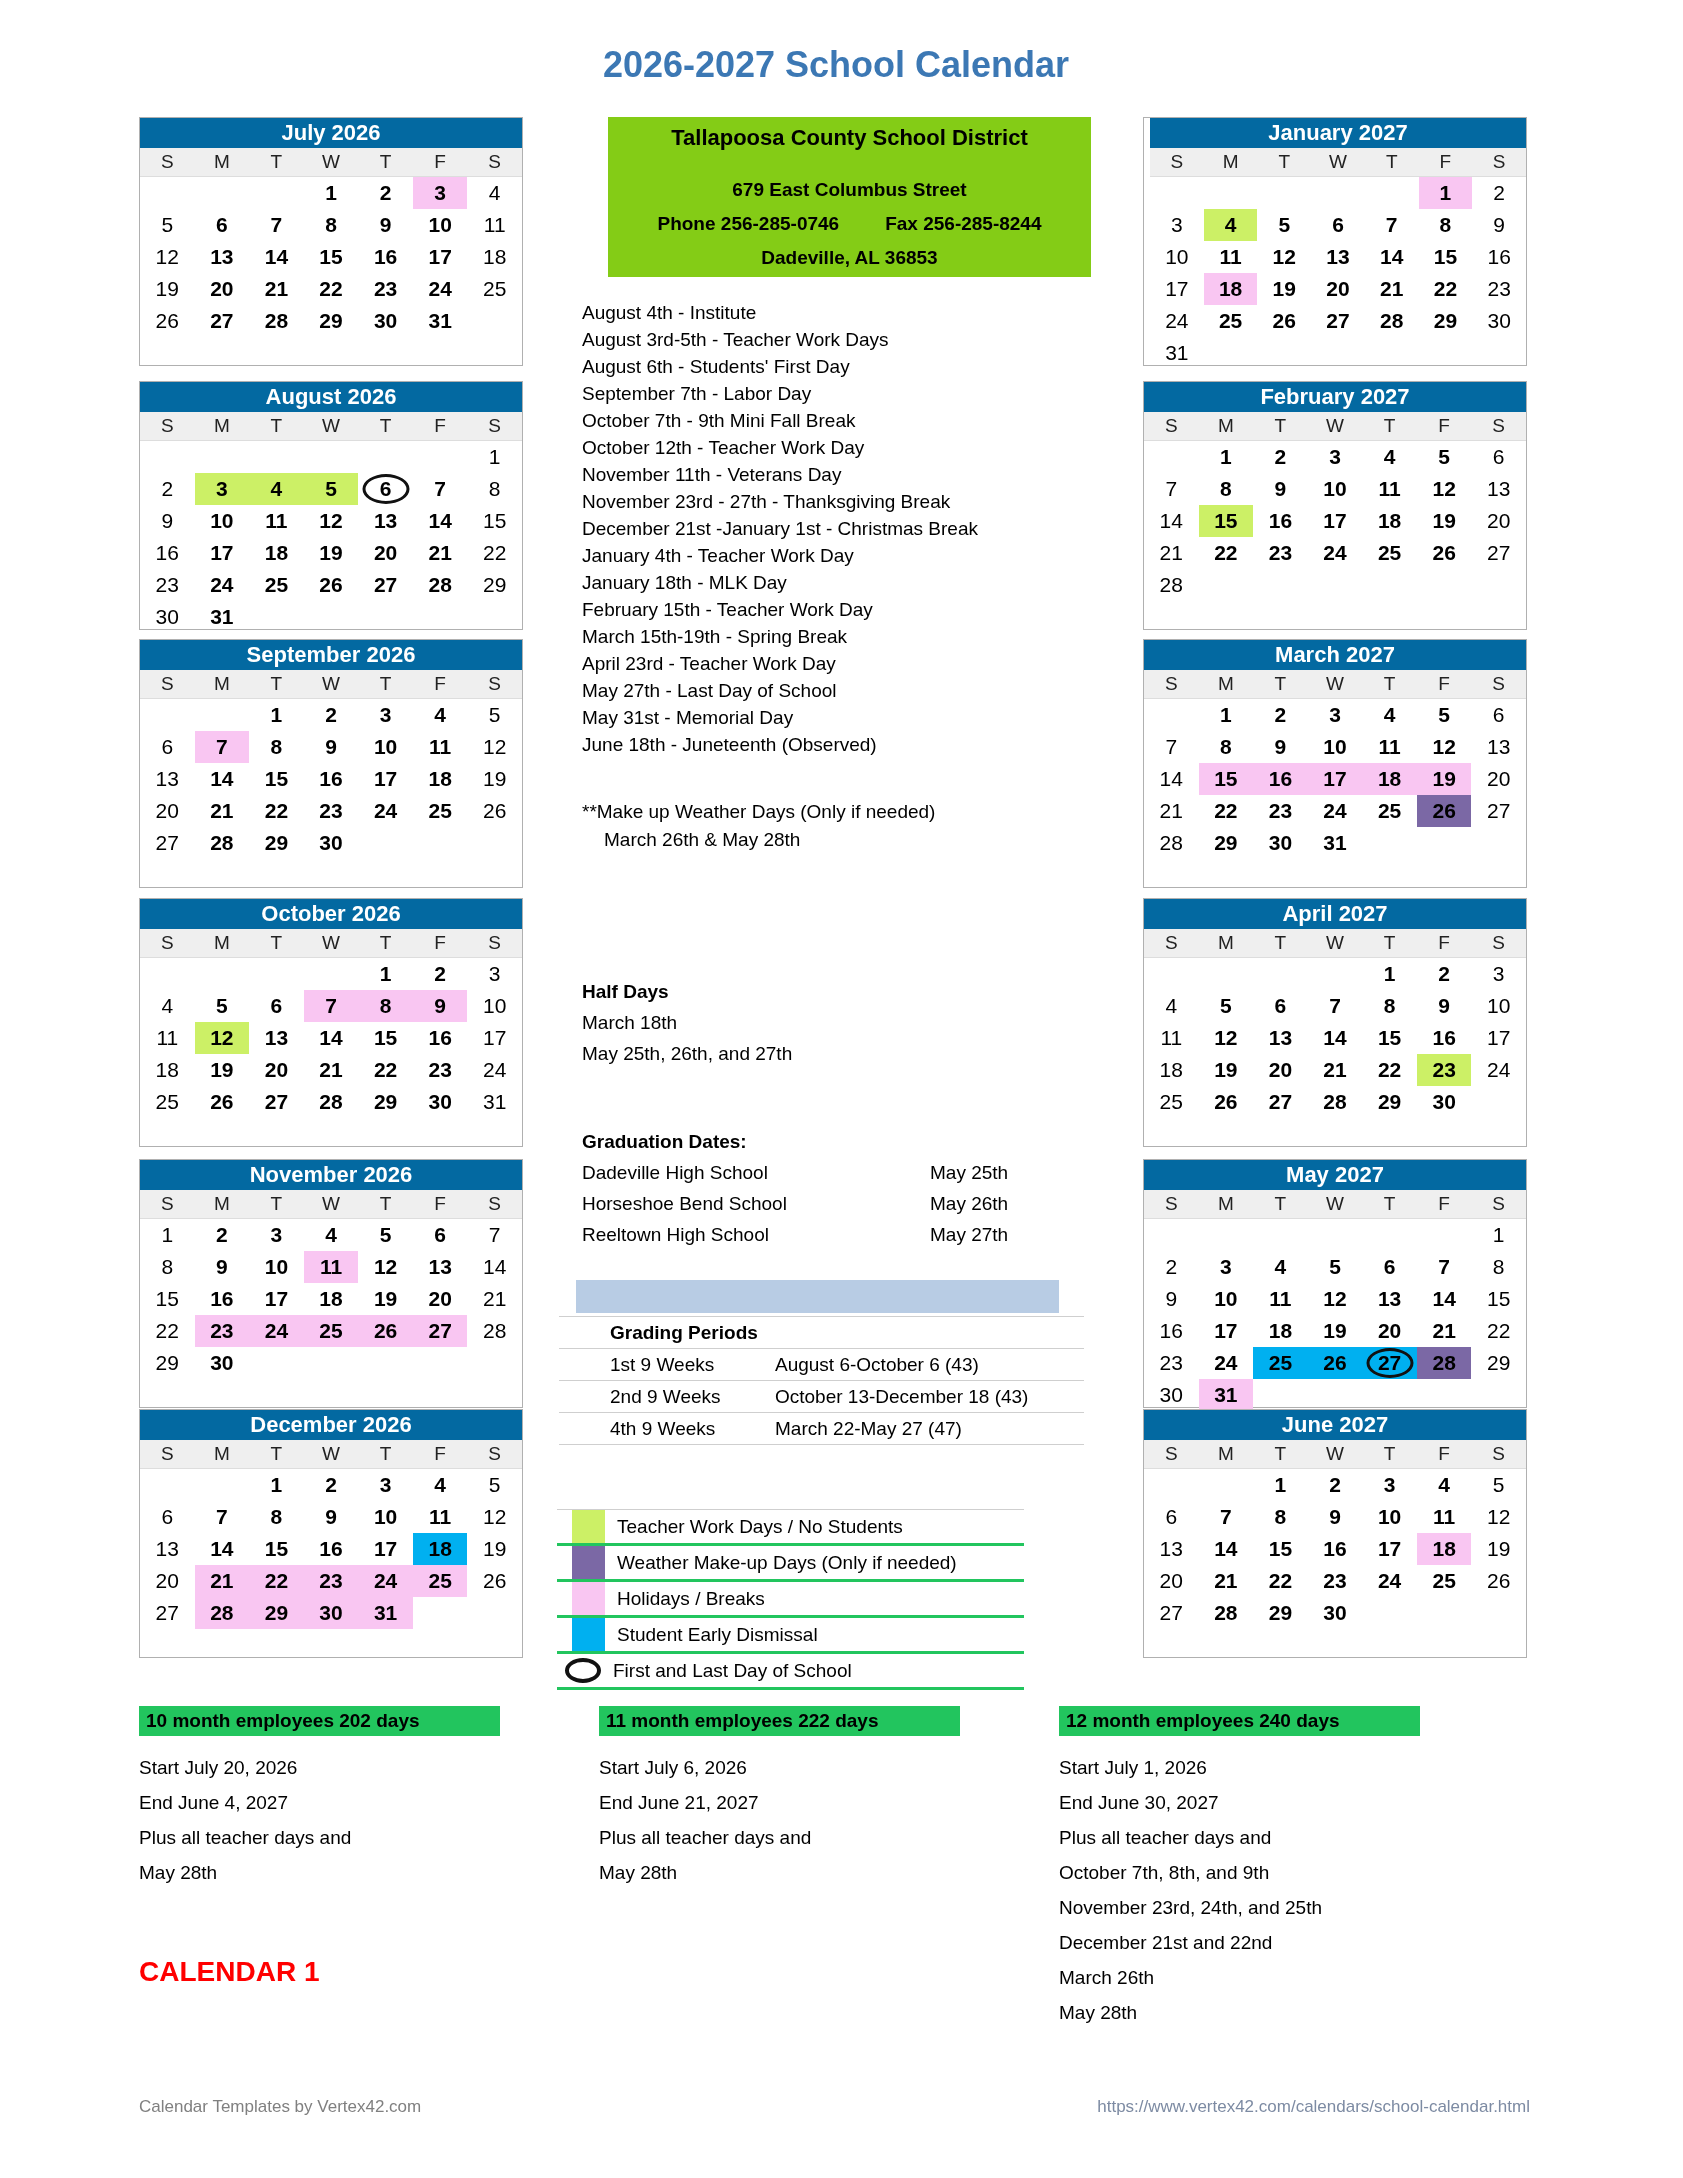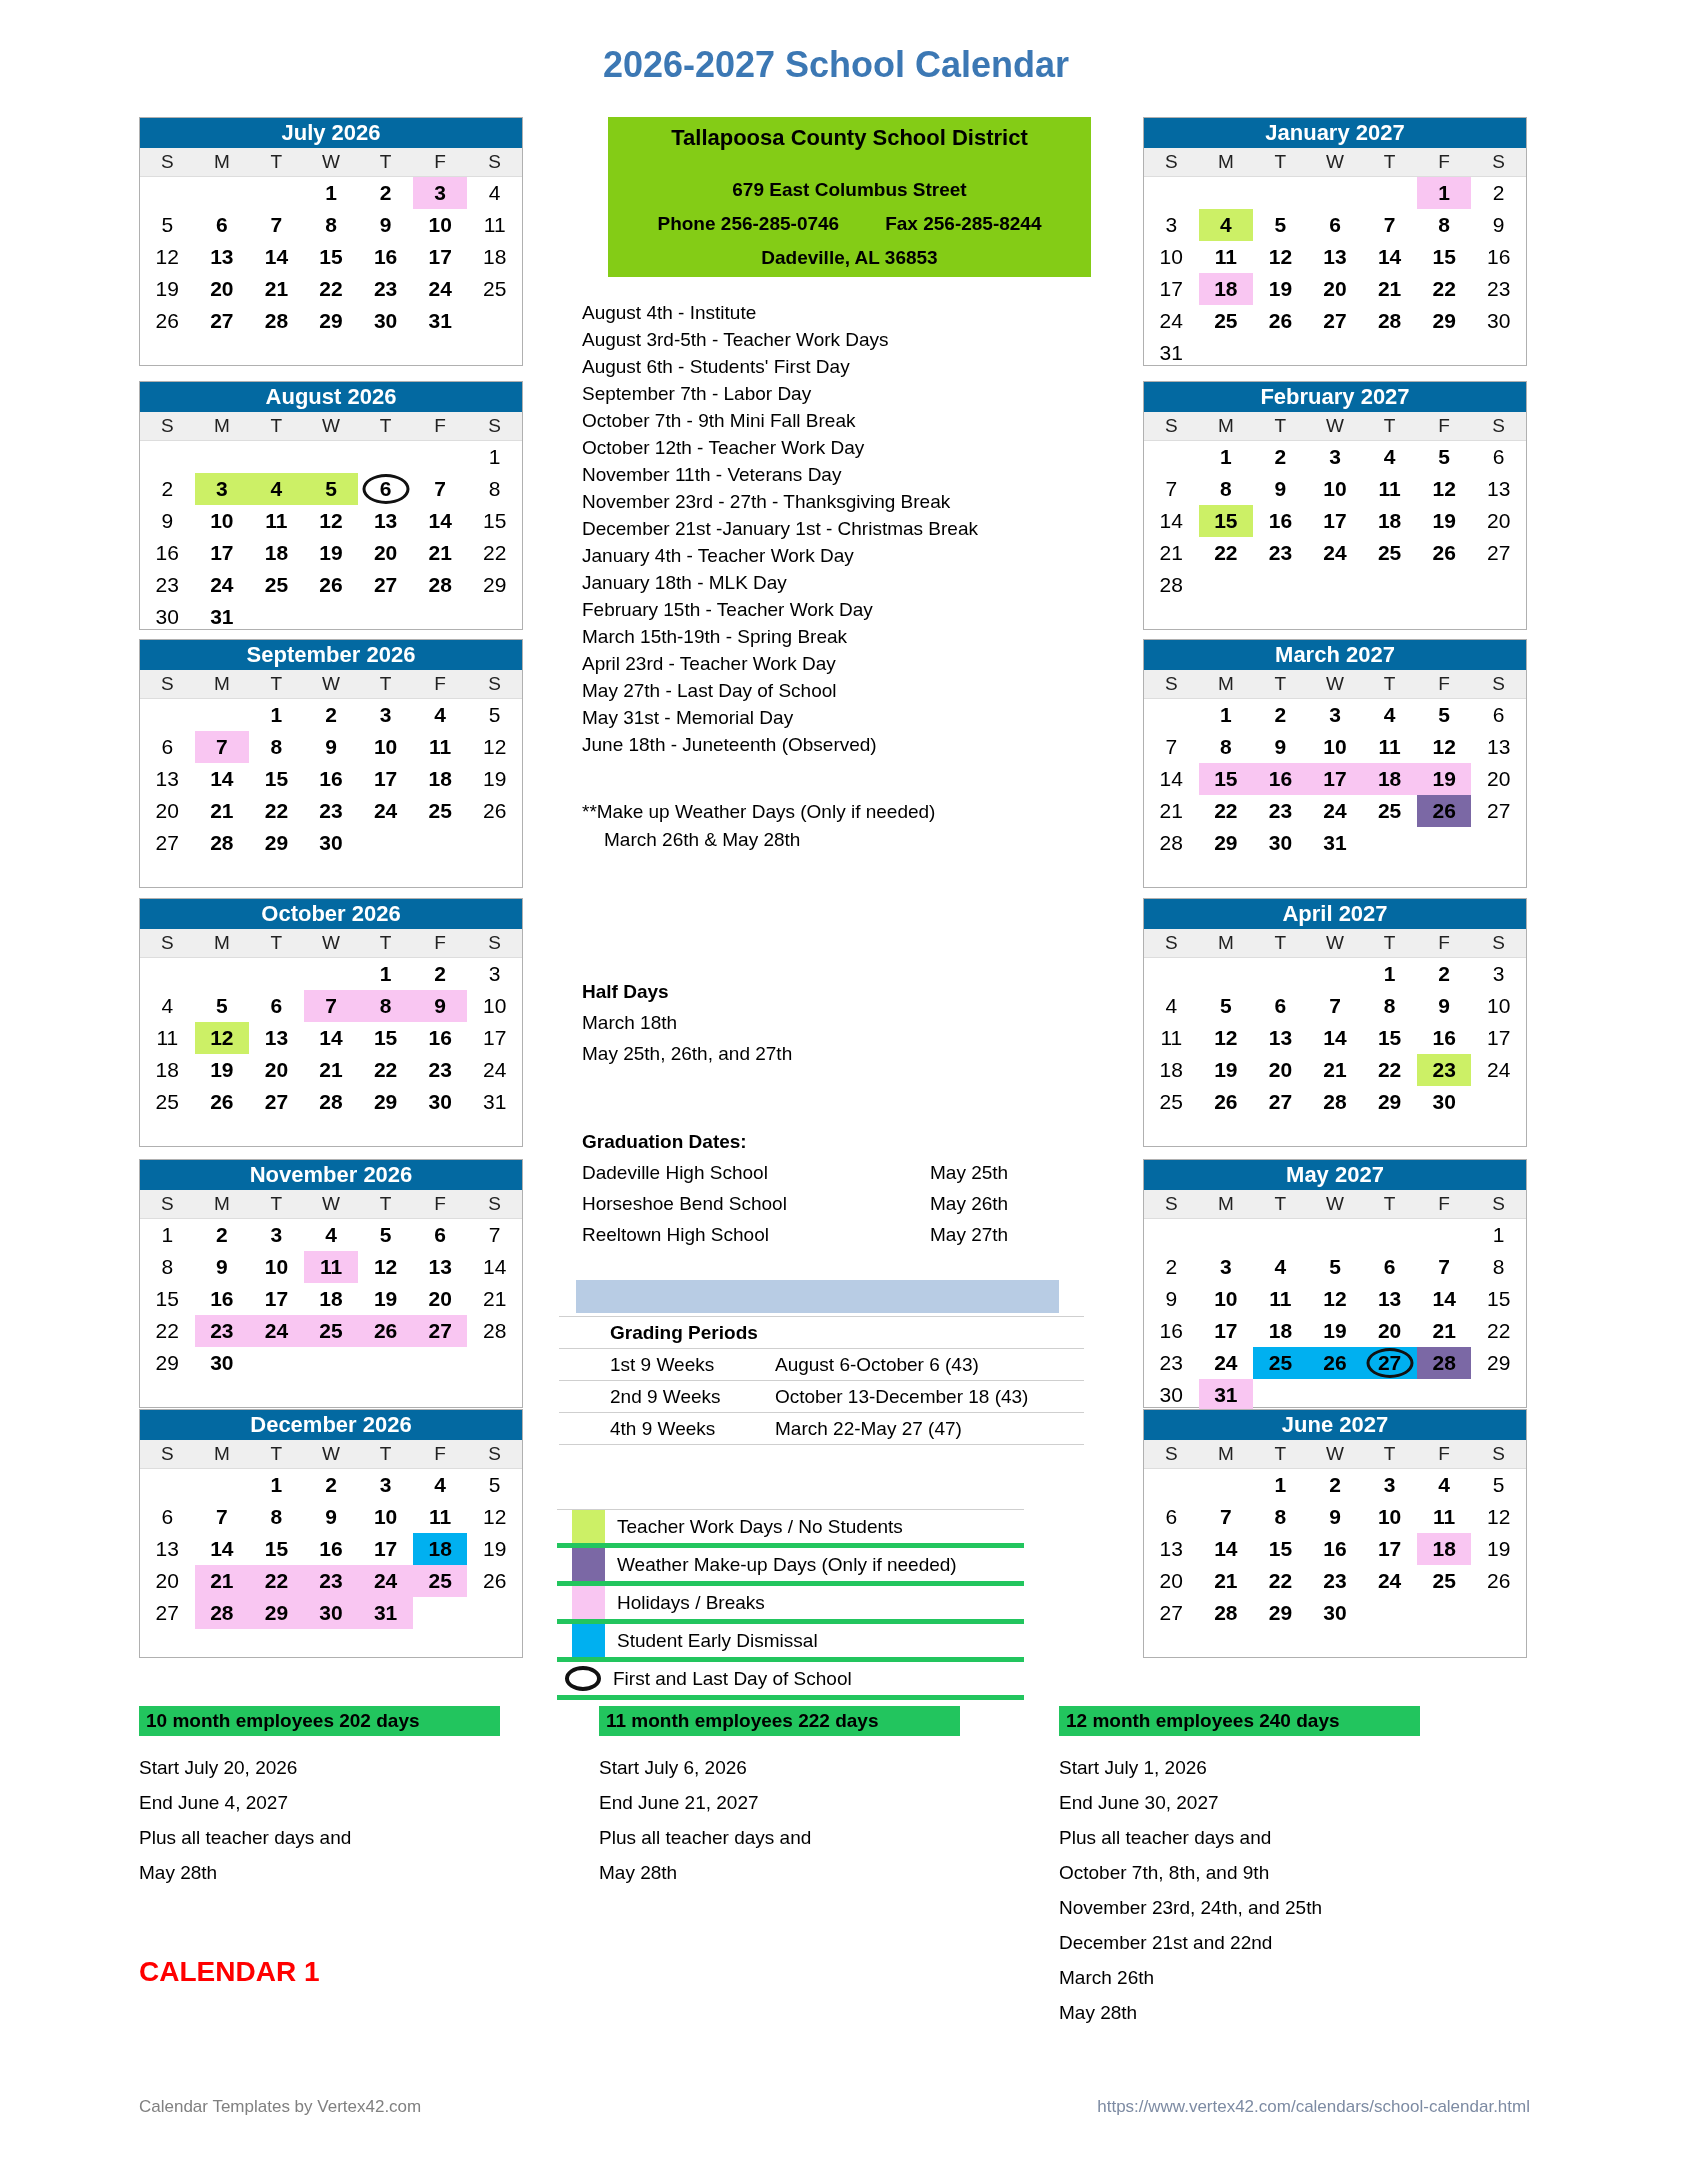--- a/index.html
+++ b/index.html
@@ -49,21 +49,21 @@
   .graduation .g-head{font-weight:bold;}
   .grad-row{display:grid;grid-template-columns:348px auto;}
   .blue-bar{position:absolute;left:576px;top:1280px;width:483px;height:33px;background:#b8cce4;}
   .grading{position:absolute;left:559px;top:1316px;width:525px;font-size:19px;}
   .gp-row{height:31px;line-height:31px;border-bottom:1px solid #cfcfcf;display:grid;
     grid-template-columns:216px auto;white-space:nowrap;}
   .gp-row.head{border-top:1px solid #cfcfcf;font-weight:bold;display:block;}
   .gp-row > span:first-child,.gp-row.head{padding-left:51px;}
   
   .legend{position:absolute;left:557px;top:1509px;width:467px;font-size:19px;border-top:1px solid #cfcfcf;}
-  .lg-row{height:33px;border-bottom:5px solid #22c55e;display:flex;align-items:center;}
+  .lg-row{height:33px;border-bottom:3px solid #22c55e;display:flex;align-items:center;}
   .lg-swatch{width:33px;height:33px;margin-left:15px;flex:none;}
   .sw-green{background:#ccf066;}
   .sw-pink{background:#f9c6f2;}
   .sw-purple{background:#7b68a5;}
   .sw-blue{background:#00b0f0;}
   .sw-circle{width:36px;height:25px;border:4px solid #111;border-radius:50%;
     box-sizing:border-box;margin-left:8px;background:transparent;}
   .lg-label{margin-left:12px;white-space:nowrap;}
   
   .emp{position:absolute;top:1706px;width:361px;font-size:19px;}
@@ -421,21 +421,21 @@
         <div class="cell"></div>
         <div class="cell"></div>
         <div class="cell"></div>
         <div class="cell"></div>
         <div class="cell"></div>
         <div class="cell"></div>
       </div>
     </div>
   </div>
 <div class="cal-col right" id="col-right">
-    <div class="month" style="top: 0px;">
+    <div class="month" style="top: 0px; padding-left: 6px;">
       <div class="m-head">January 2027</div>
       <div class="m-dow">
         <div>S</div>
         <div>M</div>
         <div>T</div>
         <div>W</div>
         <div>T</div>
         <div>F</div>
         <div>S</div>
       </div>

